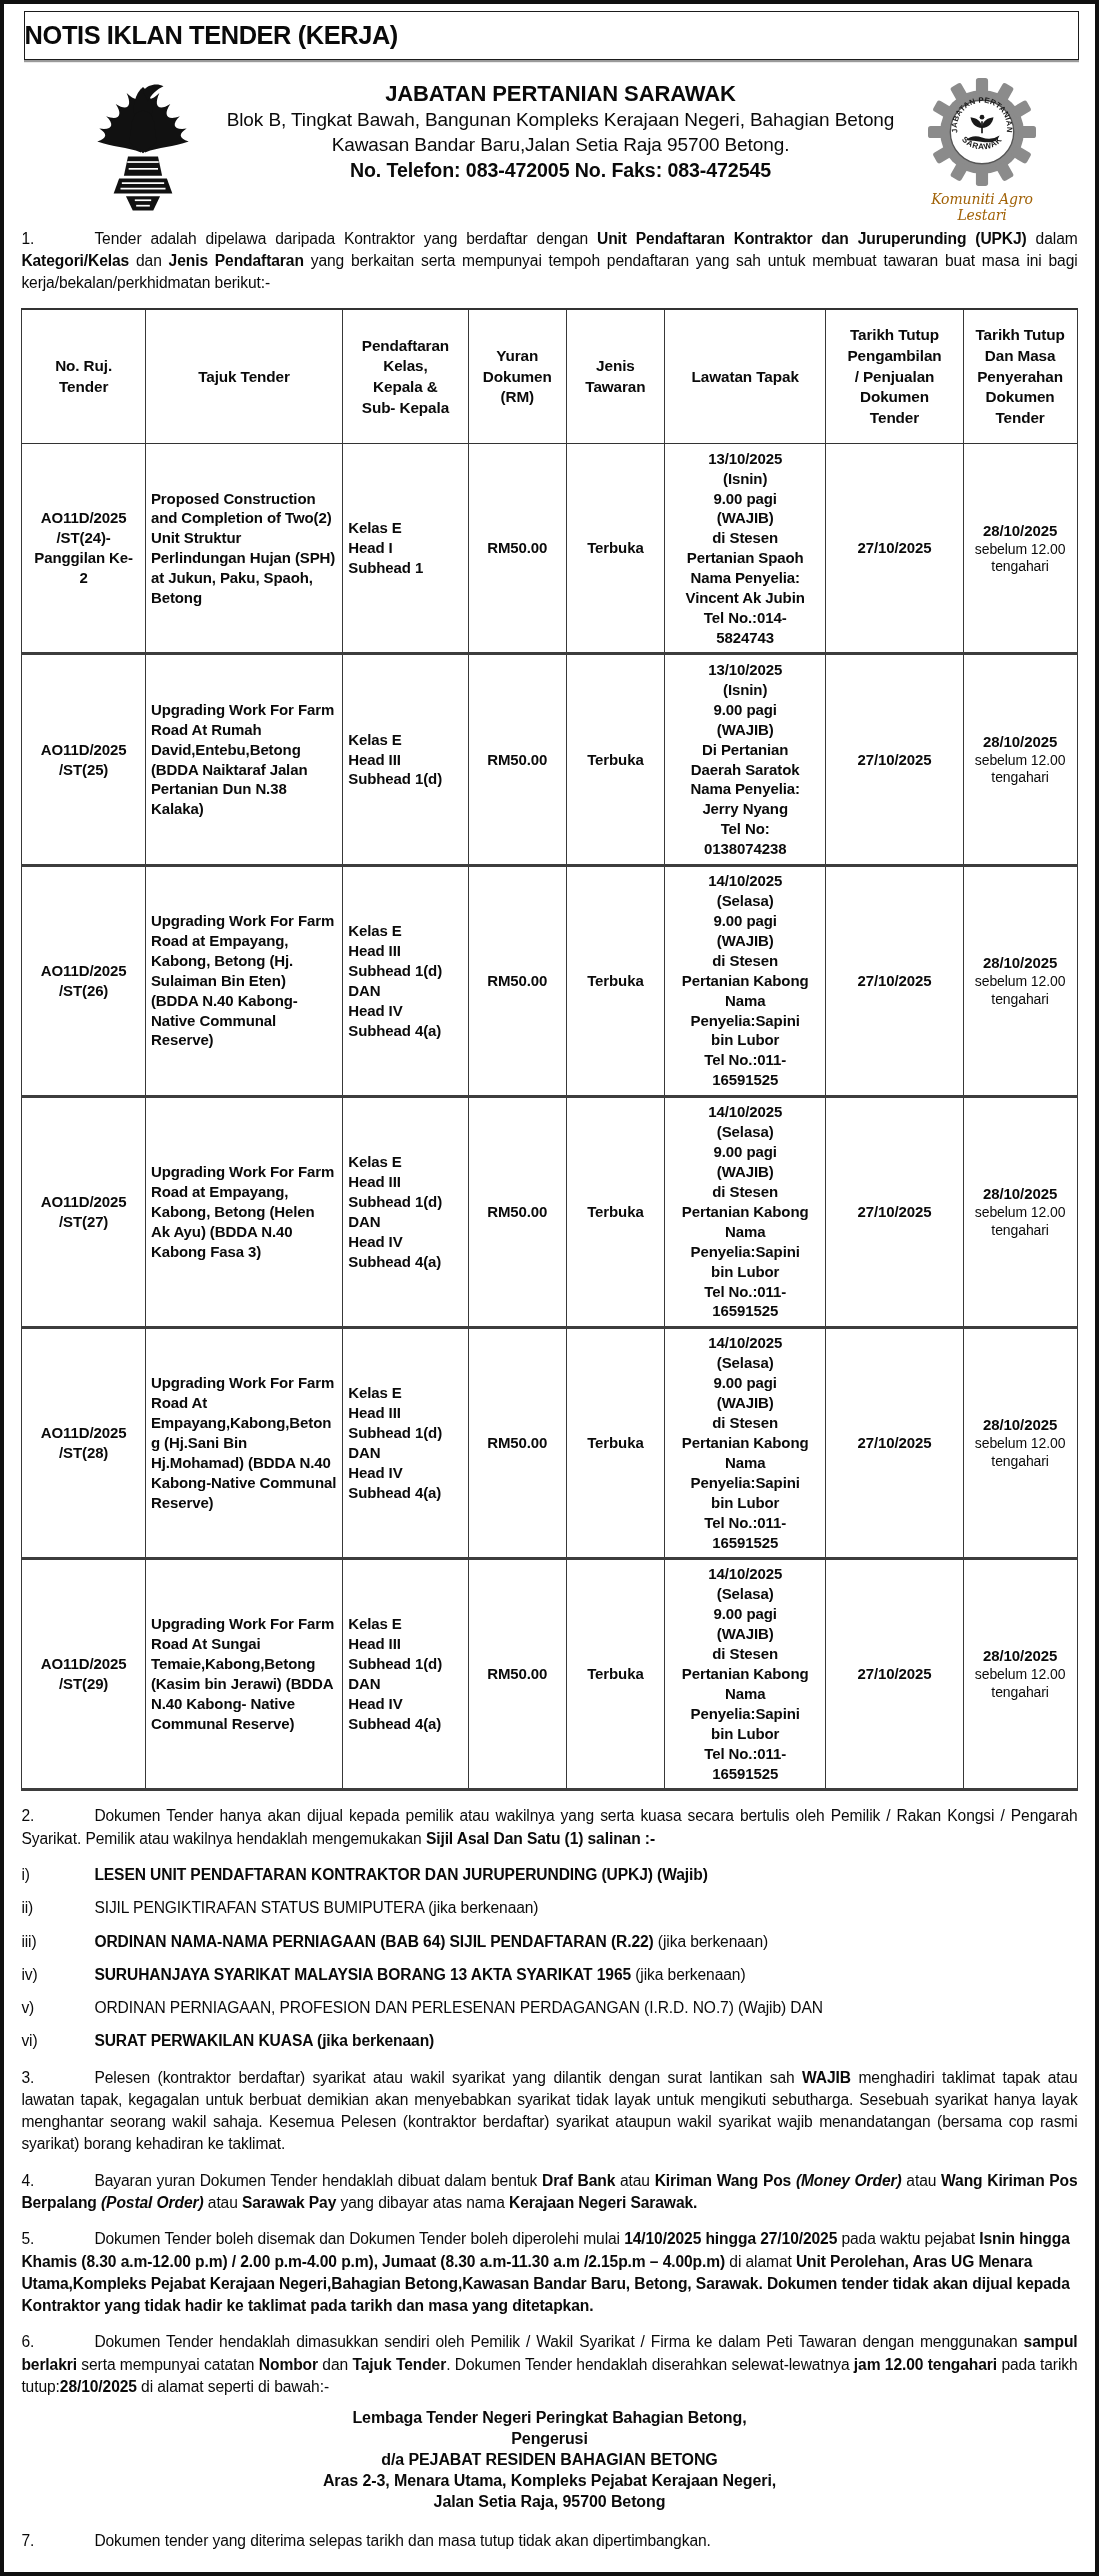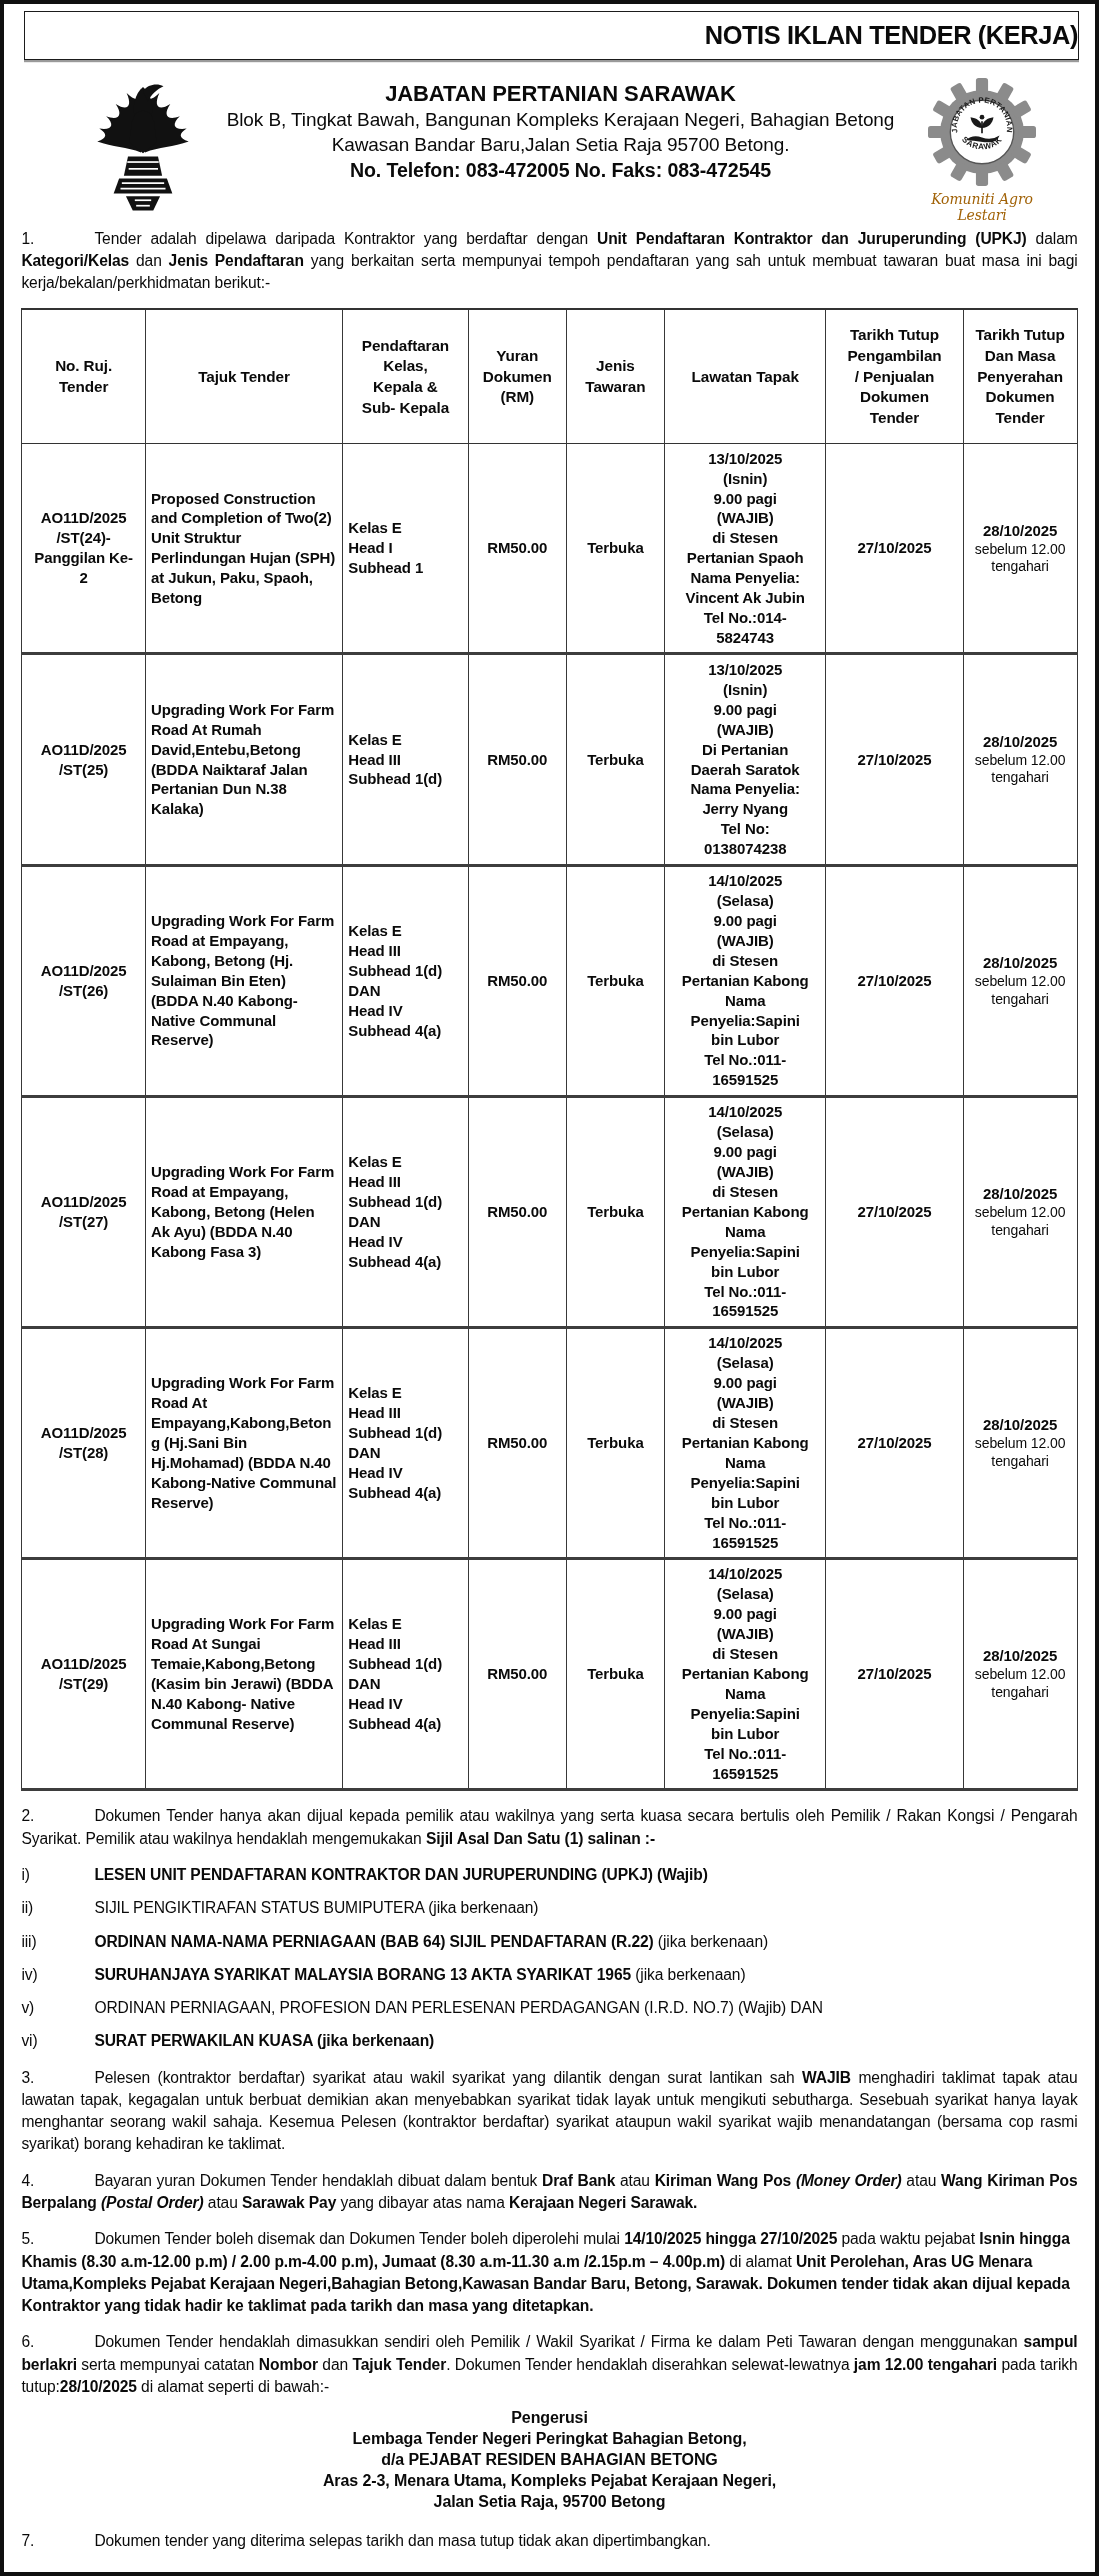--- a/index.html
+++ b/index.html
@@ -8,21 +8,21 @@
     background:#fff;border:4.4px solid #101010;overflow:hidden;
     font-family:"Liberation Sans","DejaVu Sans",sans-serif;color:#0a0a0a;
     letter-spacing:-0.1px;
   }
   .content{padding:0 17.4px;}
   .pre{white-space:pre-line;}
 
   
   .title-box{
     margin:6.5px 16px 13px 19.6px;height:47px;border:1.5px solid #1b1b1b;
-    box-shadow:0 2.2px 0 #9a9a9a;display:flex;align-items:center;justify-content:flex-end;
+    box-shadow:0 2.2px 0 #9a9a9a;display:flex;align-items:center;justify-content:flex-start;
   }
   .title-box h1{margin:0;font-size:25.4px;letter-spacing:-0.4px;}
 
   
   .letterhead{display:flex;align-items:flex-start;padding:2.9px 51px 4.4px 81px;}
   .lh-center{flex:1;text-align:center;padding-top:4.4px;line-height:1.3;}
   .lh-dept{font-size:22px;font-weight:bold;}
   .lh-office{font-size:19px;}
   .lh-addr{font-size:19px;}
   .lh-phone{font-size:19.6px;font-weight:bold;}
@@ -364,22 +364,22 @@
     <p class="para item"><span class="tab">iv)</span><span style="font-weight: bold;">SURUHANJAYA SYARIKAT MALAYSIA BORANG 13 AKTA SYARIKAT 1965</span><span> (jika berkenaan)</span></p>
     <p class="para item"><span class="tab">v)</span><span style="font-weight: normal;">ORDINAN PERNIAGAAN, PROFESION DAN PERLESENAN PERDAGANGAN (I.R.D. NO.7) (Wajib) DAN</span></p>
     <p class="para item" style="margin-bottom:14.5px"><span class="tab">vi)</span><span style="font-weight: bold;">SURAT PERWAKILAN KUASA (jika berkenaan)</span></p>
 
     <p class="para j"><span class="tab">3.</span><span>Pelesen (kontraktor berdaftar) syarikat atau wakil syarikat yang dilantik dengan surat lantikan sah </span><span style="font-weight: bold;">WAJIB</span><span> menghadiri taklimat tapak atau lawatan tapak, kegagalan untuk berbuat demikian akan menyebabkan syarikat tidak layak untuk mengikuti sebutharga. Sesebuah syarikat  hanya layak menghantar seorang wakil sahaja. Kesemua Pelesen (kontraktor berdaftar) syarikat ataupun wakil syarikat wajib  menandatangan  (bersama cop rasmi syarikat) borang kehadiran ke taklimat.</span></p>
     <p class="para j"><span class="tab">4.</span><span>Bayaran yuran Dokumen Tender hendaklah dibuat dalam bentuk </span><span style="font-weight: bold;">Draf Bank</span><span> atau </span><span style="font-weight: bold;">Kiriman Wang Pos </span><span style="font-weight: bold; font-style: italic;">(Money Order)</span><span> atau </span><span style="font-weight: bold;">Wang Kiriman Pos Berpalang </span><span style="font-weight: bold; font-style: italic;">(Postal Order)</span><span> atau </span><span style="font-weight: bold;">Sarawak Pay</span><span> yang dibayar atas nama </span><span style="font-weight: bold;">Kerajaan Negeri Sarawak.</span></p>
     <p class="para"><span class="tab">5.</span><span>Dokumen Tender boleh disemak dan Dokumen Tender boleh diperolehi mulai  </span><span style="font-weight: bold;">14/10/2025 hingga 27/10/2025</span><span> pada waktu pejabat </span><span style="font-weight: bold;">Isnin hingga Khamis (8.30 a.m-12.00 p.m) / 2.00 p.m-4.00 p.m), Jumaat (8.30 a.m-11.30 a.m /2.15p.m – 4.00p.m)</span><span> di alamat </span><span style="font-weight: bold;">Unit Perolehan, Aras UG Menara Utama,Kompleks Pejabat Kerajaan Negeri,Bahagian Betong,Kawasan Bandar Baru, Betong, Sarawak.  Dokumen tender  tidak akan dijual kepada Kontraktor yang tidak hadir ke taklimat pada tarikh dan masa yang ditetapkan.</span></p>
     <p class="para j" style="margin-bottom:8.7px"><span class="tab">6.</span><span>Dokumen Tender hendaklah dimasukkan sendiri oleh Pemilik / Wakil Syarikat / Firma ke dalam  Peti Tawaran dengan menggunakan </span><span style="font-weight: bold;">sampul berlakri</span><span> serta mempunyai catatan </span><span style="font-weight: bold;">Nombor</span><span> dan </span><span style="font-weight: bold;">Tajuk Tender</span><span>. Dokumen Tender hendaklah diserahkan selewat-lewatnya </span><span style="font-weight: bold;">jam 12.00 tengahari</span><span> pada tarikh tutup:</span><span style="font-weight: bold;">28/10/2025</span><span>  di alamat seperti di bawah:-</span></p>
 
     <div class="addr-block">
+      <div>Lembaga Tender Negeri Peringkat Bahagian Betong,</div>
       <div>Pengerusi</div>
-      <div>Lembaga Tender Negeri Peringkat Bahagian Betong,</div>
       <div>d/a PEJABAT RESIDEN BAHAGIAN BETONG</div>
       <div>Aras 2-3, Menara Utama, Kompleks Pejabat Kerajaan Negeri,</div>
       <div>Jalan Setia Raja, 95700 Betong</div>
     </div>
 
     <p class="para"><span class="tab">7.</span><span>Dokumen tender yang diterima selepas tarikh dan masa tutup tidak akan dipertimbangkan.</span></p>
 
   </div>
 </div>
 

